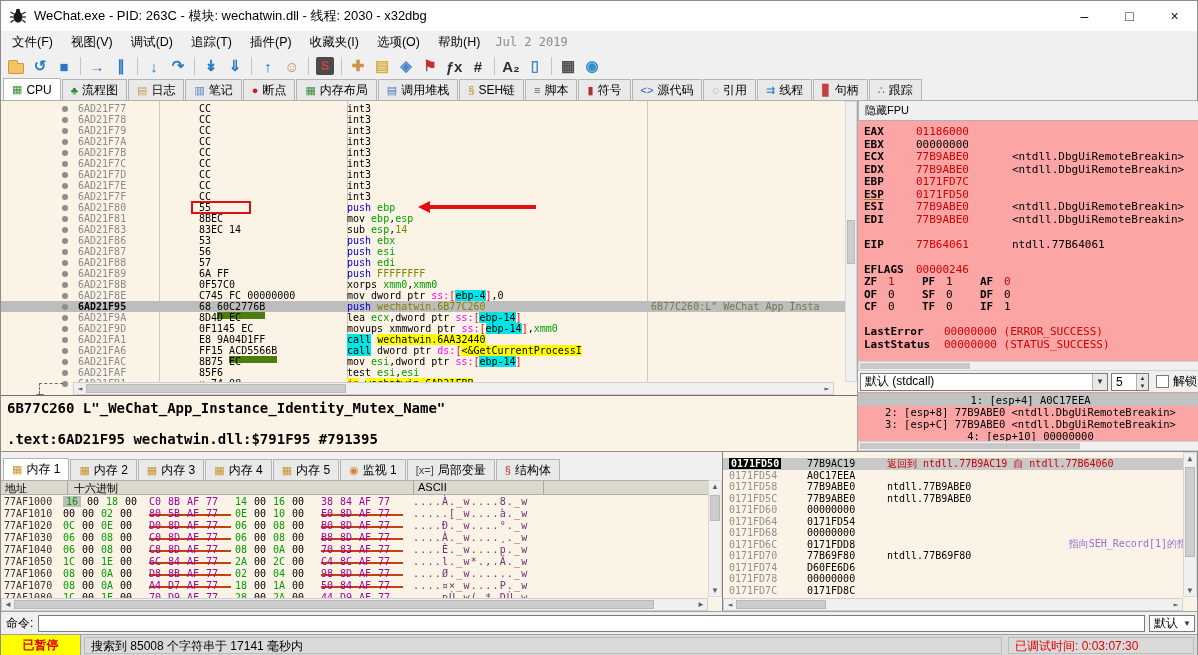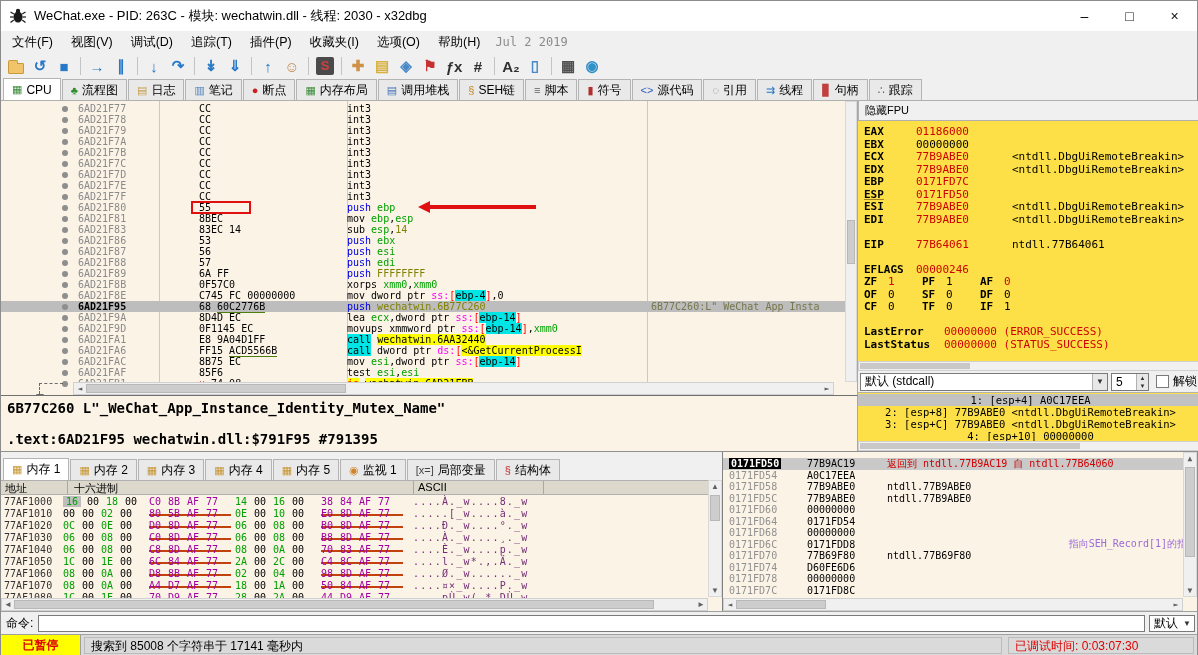--- a/index.html
+++ b/index.html
@@ -48,21 +48,21 @@
             font-family:"DejaVu Sans Mono", monospace; font-size:10px; }
   .drows { position:absolute; left:0; top:2px; right:12px; }
   .drow { height:11px; display:flex; align-items:center; white-space:pre; }
   .drow.sel { background:#BDBDBD; }
   .dcell-margin { width:56px; flex:none; }
   .dcell-dot { width:16px; flex:none; text-align:center; }
   .dot { display:inline-block; width:6px; height:6px; border-radius:50%; background:#8E8E8E; }
   .dcell-addr { width:86px; flex:none; padding-left:5px; color:#8A8A8A; }
   .drow.sel .dcell-addr { color:#000; font-weight:bold; }
   .dcell-bytes { width:188px; flex:none; padding-left:40px; color:#000; }
-  .byte-u { border-bottom:1px solid #4d7c0f; }
+  .byte-u { border-bottom:7px solid #4d7c0f; }
   .byte-red { color:#E00000; }
   .dcell-instr { width:300px; flex:none; }
   .dcell-comment { flex:1; padding-left:4px; color:#77774C; overflow:hidden; }
   .tk-mn  { color:#000; }
   .tk-mnb { color:#0000E0; }
   .tk-mnj { color:#FF0000; background:#FFFF00; }
   .tk-mnc { color:#000; background:#00E5E5; }
   .tk-reg { color:#00A000; }
   .tk-num { color:#808000; }
   .tk-seg { color:#FF00FF; }
@@ -85,21 +85,21 @@
   .vscroll { position:absolute; width:12px; background:#F0F0F0; border:1px solid #D8D8D8; }
   .vscroll .vthumb { position:absolute; left:1px; right:1px; background:#CDCDCD; border:1px solid #B8B8B8; }
   .vscroll .sarrow { position:absolute; left:0; right:0; text-align:center; font-size:8px; color:#606060; }
 
   
   .infobox { flex:1; background:#FBF3E6; border-top:1px solid #707070; border-right:1px solid #A8A8A8;
              font-family:"DejaVu Sans Mono", monospace; font-size:14px; font-weight:bold; color:#000; padding:4px 6px; }
   .infobox .l2 { margin-top:15px; }
 
   
-  .right-col { width:341px; flex:none; display:flex; flex-direction:column; background:#fde047; }
+  .right-col { width:341px; flex:none; display:flex; flex-direction:column; background:#fca5a5; }
   .fpu-header { height:20px; flex:none; background:#F0F0F0; border:1px solid #B0B0B0; border-top:none;
                 font-size:11px; line-height:18px; padding-left:6px; color:#000; }
   .regs { position:relative; height:240px; flex:none; padding:4px 0 0 6px; overflow:hidden;
           font-family:"DejaVu Sans Mono", monospace; font-size:11px; }
   .rline { height:12.5px; white-space:pre; }
   .rn { display:inline-block; min-width:52px; font-weight:bold; color:#000; }
   .rn.ul { text-decoration:underline; text-decoration-color:#A08020; }
   .wn { display:inline-block; min-width:80px; font-weight:bold; color:#000; }
   .rv { display:inline-block; min-width:96px; }
   .red { color:#CE0000; }

